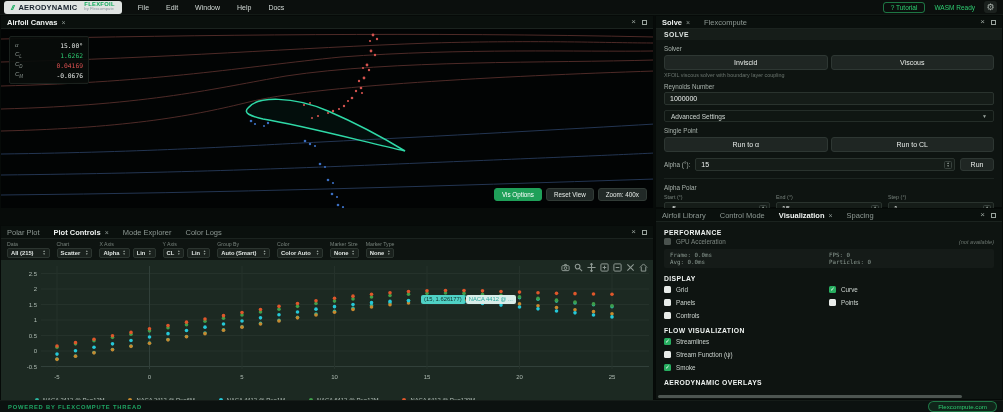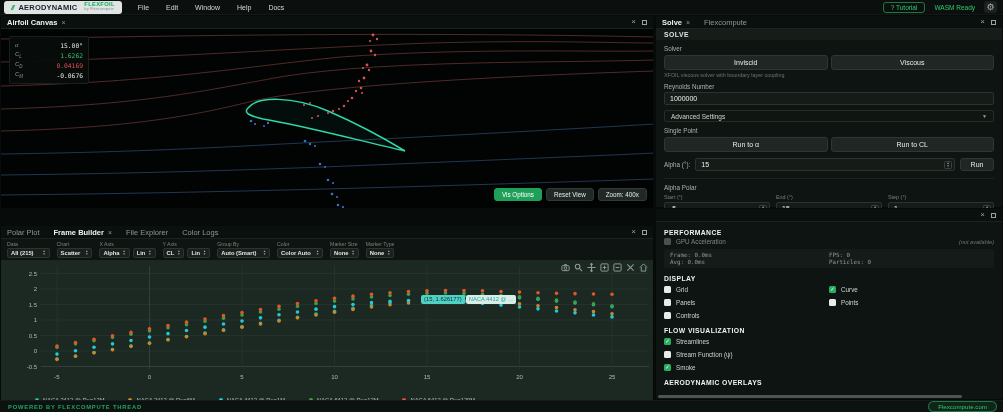--- a/index.html
+++ b/index.html
@@ -327,25 +327,25 @@
     </div>
   </div>
 
   <div class="panel bl">
     <div class="tabbar">
       <span style="display:flex;gap:14px;">
           <span class="tab">
             <span class="tab-label">Polar Plot</span>
           </span>
           <span class="tab active">
-            <span class="tab-label">Frame Builder</span>
+            <span class="tab-label">Plot Controls</span>
             <span class="tab-close">×</span>
           </span>
           <span class="tab">
-            <span class="tab-label">File Explorer</span>
+            <span class="tab-label">Mode Explorer</span>
           </span>
           <span class="tab">
             <span class="tab-label">Color Logs</span>
           </span>
         </span>
       <span class="tabbar-icons">
         <span class="tb-x">×</span>
         <span class="tb-max"></span>
       </span>
     </div>
@@ -716,20 +716,35 @@
             <span class="leg-dot" style="background: rgb(224, 87, 43);"></span>
             <span class="leg-label">NACA 6412 @ Re=120M</span>
           </span>
         </div>
     </div>
     <div class="statusbar">Click a plotted point to restore its historical flowfield. Current restored run: #205</div>
   </div>
 
   <div class="panel br">
     <div class="tabbar">
+      <span style="display:flex;gap:14px;">
+          <span class="tab">
+            <span class="tab-label">Airfoil Library</span>
+          </span>
+          <span class="tab">
+            <span class="tab-label">Control Mode</span>
+          </span>
+          <span class="tab active">
+            <span class="tab-label">Visualization</span>
+            <span class="tab-close">×</span>
+          </span>
+          <span class="tab">
+            <span class="tab-label">Spacing</span>
+          </span>
+        </span>
       <span class="tabbar-icons">
         <span class="tb-x">×</span>
         <span class="tb-max"></span>
       </span>
     </div>
     <div class="sec-title">PERFORMANCE</div>
     <div class="gpu-row">
       <span class="gpu-box"></span>
       <span class="gpu-label">GPU Acceleration</span>
       <span class="gpu-note">(not available)</span>

